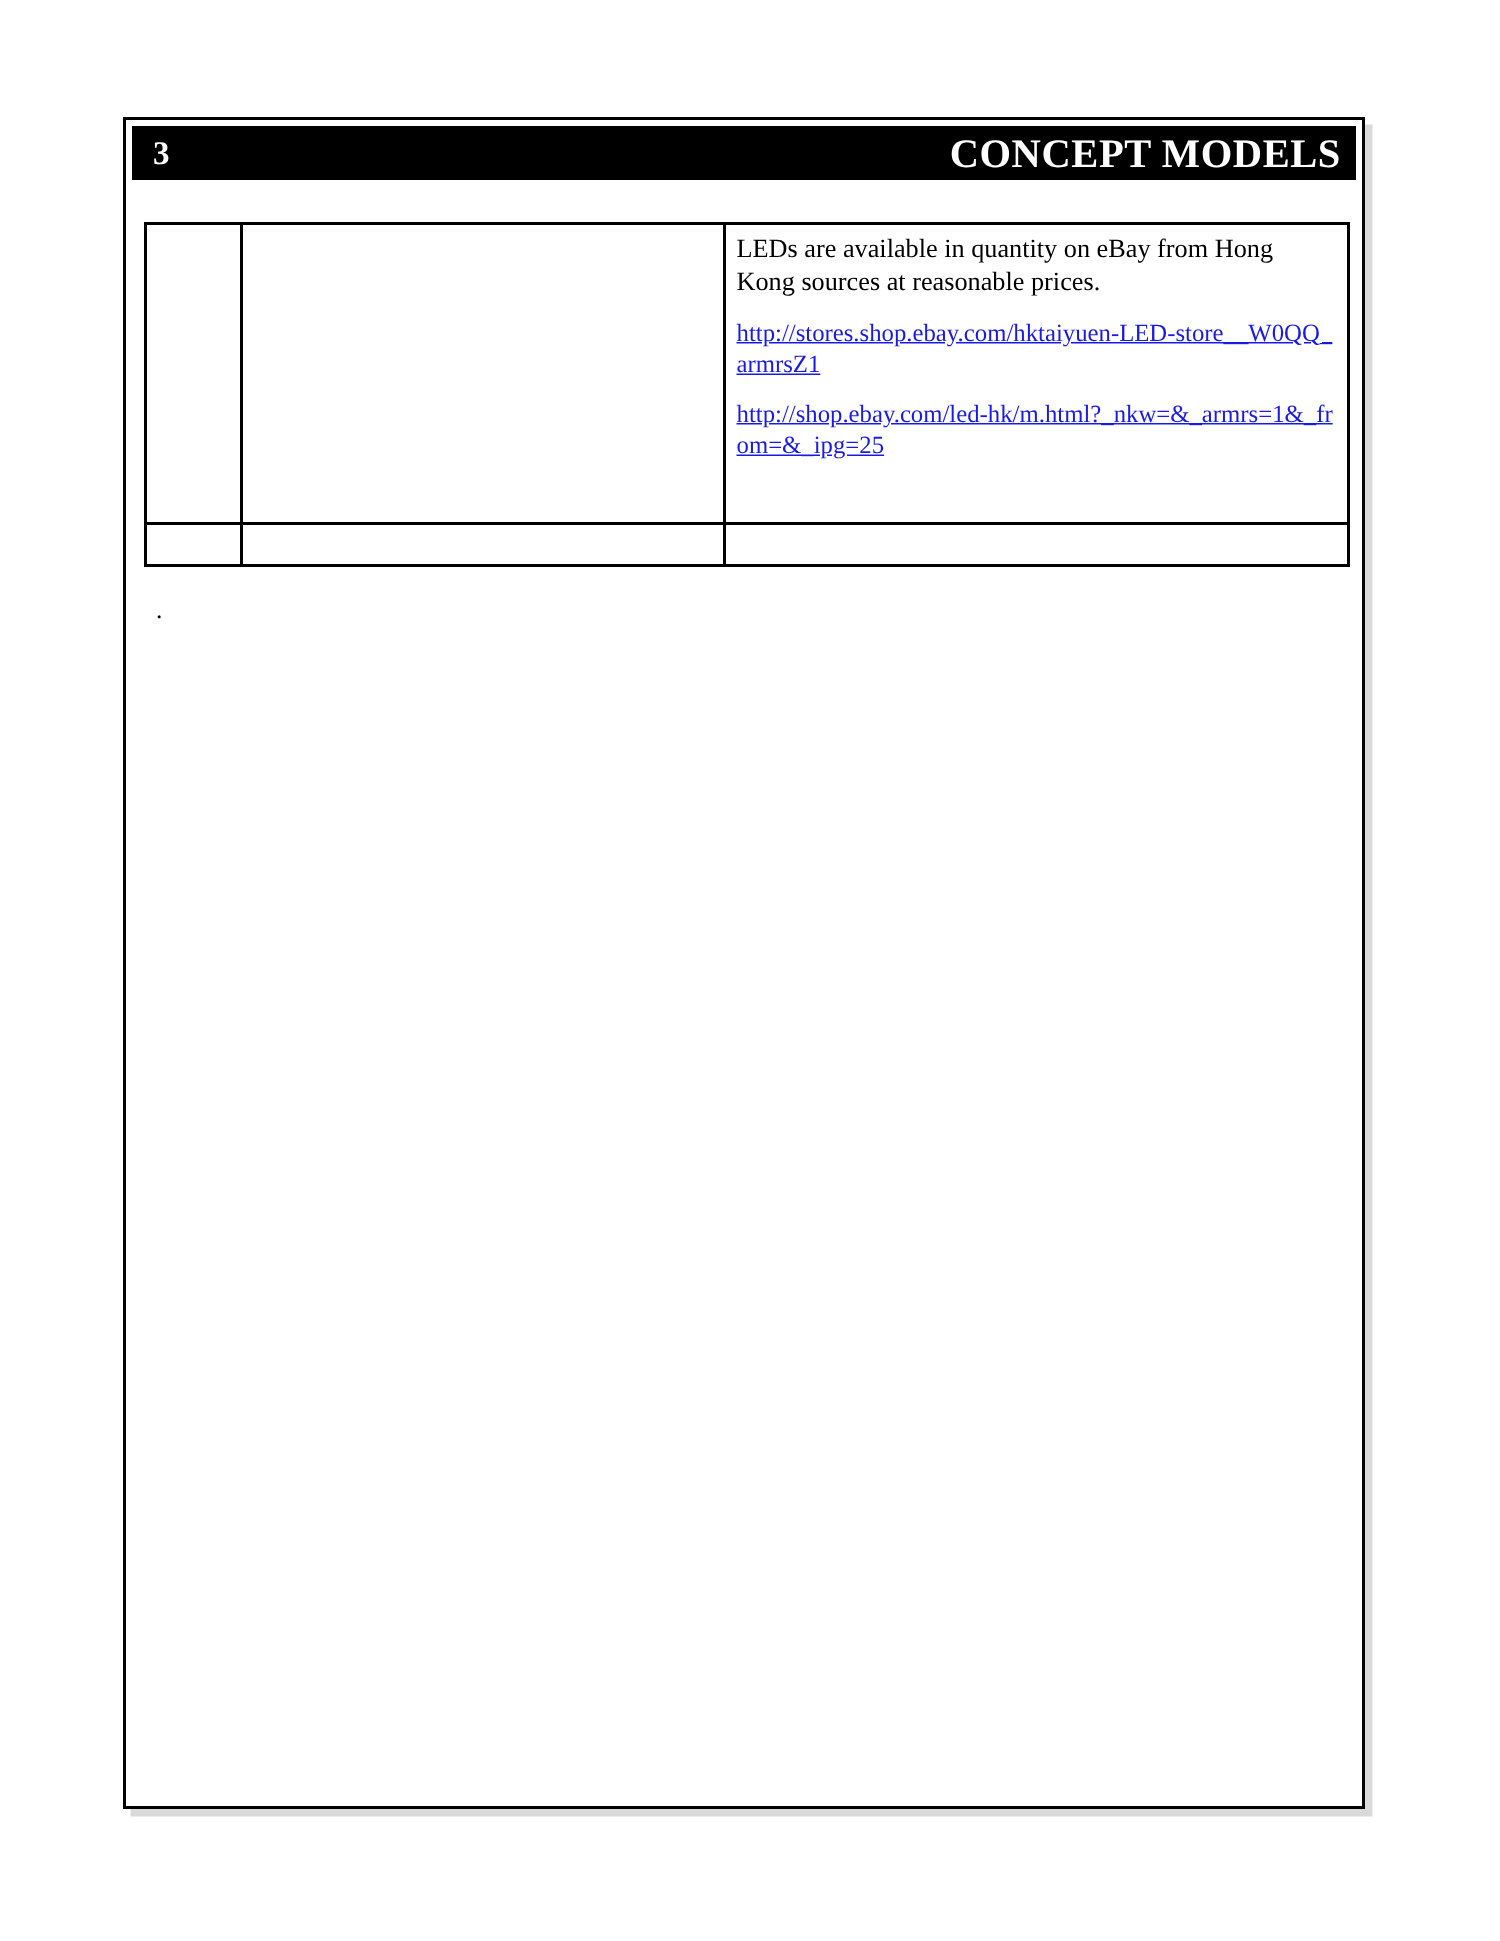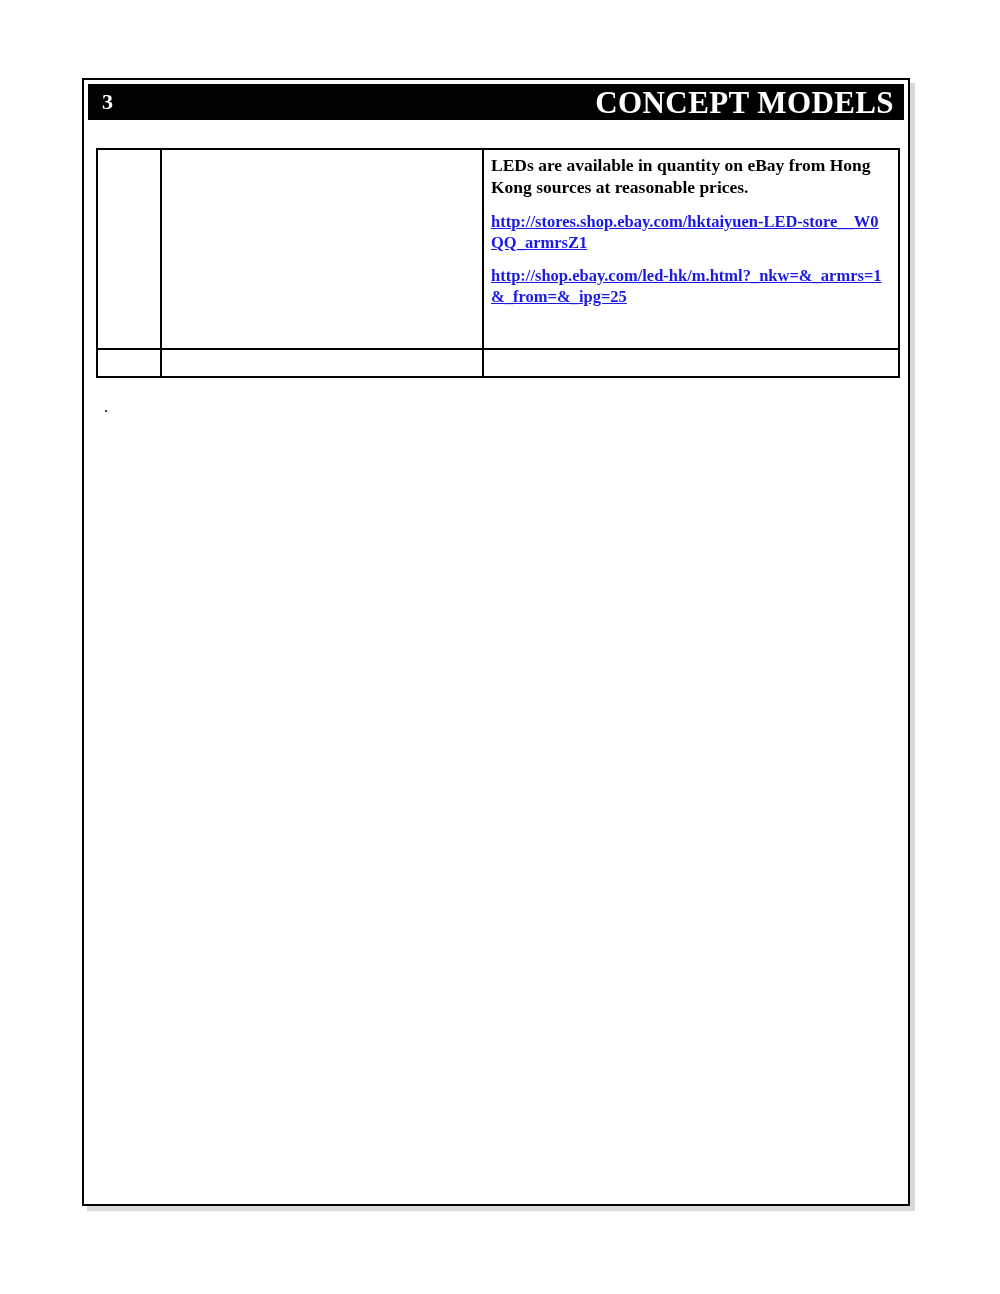--- a/index.html
+++ b/index.html
@@ -47,41 +47,40 @@
   .page-number {
     font-family: "Liberation Serif", serif;
     font-weight: bold;
     font-size: 22px;
     line-height: 1;
     letter-spacing: 0.5px;
   }
   .header-title {
     font-family: "Liberation Serif", serif;
     font-weight: bold;
-    font-size: 31px;
+    font-size: 27px;
     line-height: 1;
     letter-spacing: 0.4px;
     white-space: nowrap;
   }
 
   
   .content-table {
     position: absolute;
     left: 12px;
     top: 68px;
     width: 802px;
     border-collapse: collapse;
     table-layout: fixed;
   }
   .content-table td {
     border: 2px solid #000000;
     vertical-align: top;
     padding: 0;
     box-sizing: border-box;
-    font-weight: bold;
   }
   .col-narrow { width: 64px; }
   .col-mid    { width: 322px; }
   .col-wide   { width: 416px; }
 
   .row-main td { height: 200px; }
   .row-spacer td { height: 28px; }
 
   .cell-pad {
     padding: 5px 7px 4px 7px;

